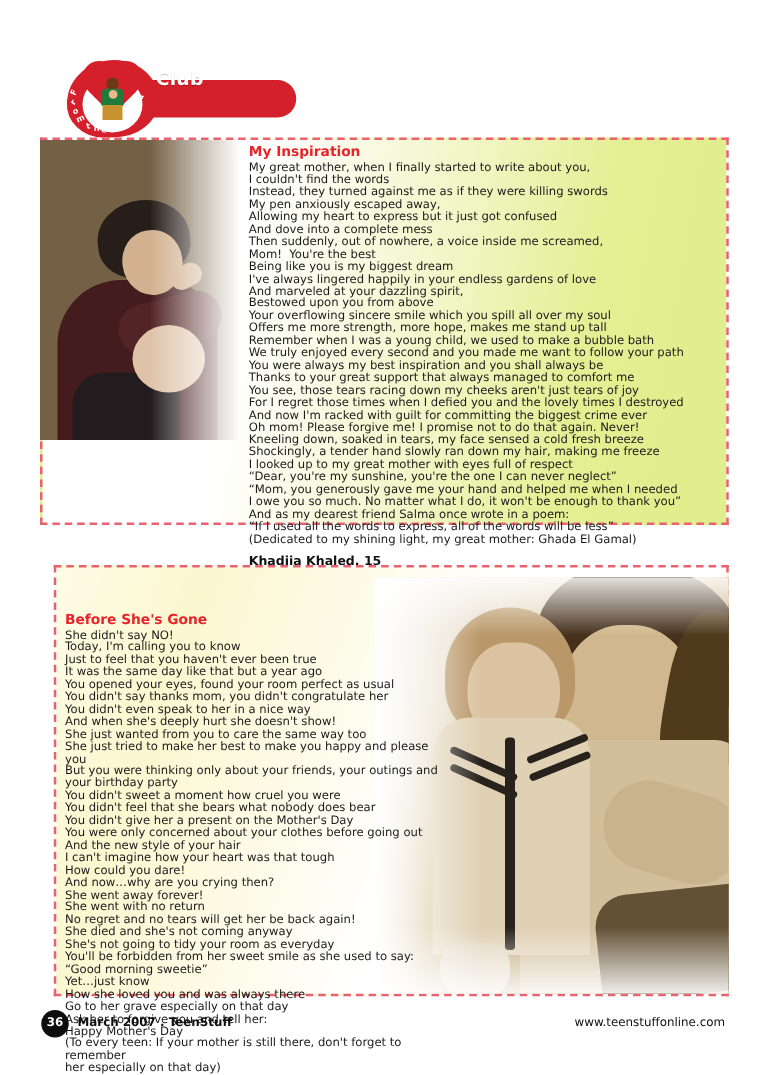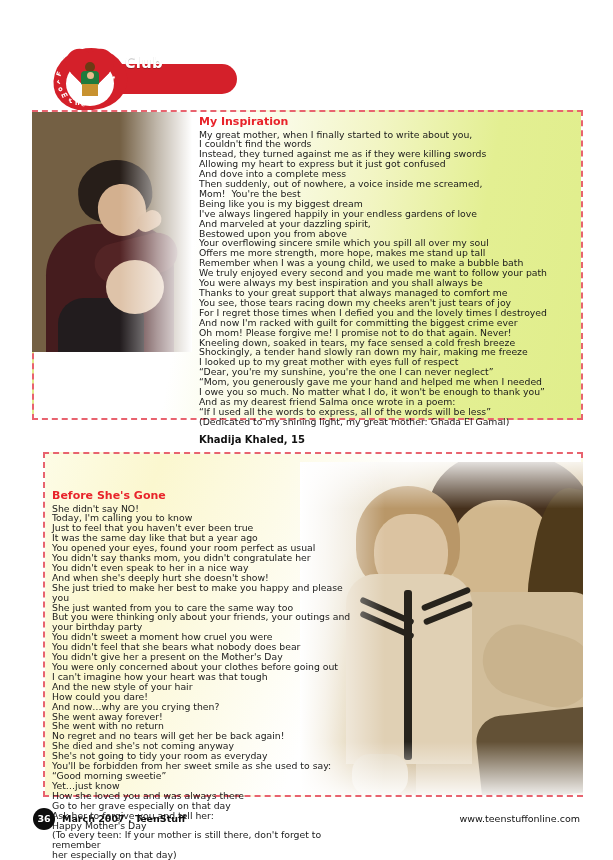--- a/index.html
+++ b/index.html
@@ -179,20 +179,21 @@
   <div class="sepia-tone"></div>
   <div class="ph-fade"></div>
 </div>
 
 <div class="poem" id="poem-top">
   <div class="poem-title">My Inspiration</div>
   <div>
     <div class="poem-line">My great mother, when I finally started to write about you,</div>
     <div class="poem-line">I couldn't find the words</div>
     <div class="poem-line">Instead, they turned against me as if they were killing swords</div>
+    <div class="poem-line">My pen anxiously escaped away,</div>
     <div class="poem-line">Allowing my heart to express but it just got confused</div>
     <div class="poem-line">And dove into a complete mess</div>
     <div class="poem-line">Then suddenly, out of nowhere, a voice inside me screamed,</div>
     <div class="poem-line">Mom!  You're the best</div>
     <div class="poem-line">Being like you is my biggest dream</div>
     <div class="poem-line">I've always lingered happily in your endless gardens of love</div>
     <div class="poem-line">And marveled at your dazzling spirit,</div>
     <div class="poem-line">Bestowed upon you from above</div>
     <div class="poem-line">Your overflowing sincere smile which you spill all over my soul</div>
     <div class="poem-line">Offers me more strength, more hope, makes me stand up tall</div>
@@ -244,30 +245,30 @@
   <div class="poem-title">Before She's Gone</div>
   <div>
     <div class="poem-line">She didn't say NO!</div>
     <div class="poem-line">Today, I'm calling you to know</div>
     <div class="poem-line">Just to feel that you haven't ever been true</div>
     <div class="poem-line">It was the same day like that but a year ago</div>
     <div class="poem-line">You opened your eyes, found your room perfect as usual</div>
     <div class="poem-line">You didn't say thanks mom, you didn't congratulate her</div>
     <div class="poem-line">You didn't even speak to her in a nice way</div>
     <div class="poem-line">And when she's deeply hurt she doesn't show!</div>
+    <div class="poem-line">She just wanted from you to care the same way too</div>
     <div class="poem-line">She just tried to make her best to make you happy and please you</div>
-    <div class="poem-line">She just wanted from you to care the same way too</div>
     <div class="poem-line">But you were thinking only about your friends, your outings and</div>
     <div class="poem-line">your birthday party</div>
     <div class="poem-line">You didn't sweet a moment how cruel you were</div>
     <div class="poem-line">You didn't feel that she bears what nobody does bear</div>
     <div class="poem-line">You didn't give her a present on the Mother's Day</div>
     <div class="poem-line">You were only concerned about your clothes before going out</div>
+    <div class="poem-line">And the new style of your hair</div>
     <div class="poem-line">I can't imagine how your heart was that tough</div>
-    <div class="poem-line">And the new style of your hair</div>
     <div class="poem-line">How could you dare!</div>
     <div class="poem-line">And now…why are you crying then?</div>
     <div class="poem-line">She went away forever!</div>
     <div class="poem-line">She went with no return</div>
     <div class="poem-line">No regret and no tears will get her be back again!</div>
     <div class="poem-line">She died and she's not coming anyway</div>
     <div class="poem-line">She's not going to tidy your room as everyday</div>
     <div class="poem-line">You'll be forbidden from her sweet smile as she used to say:</div>
     <div class="poem-line">“Good morning sweetie”</div>
     <div class="poem-line">Yet…just know</div>

